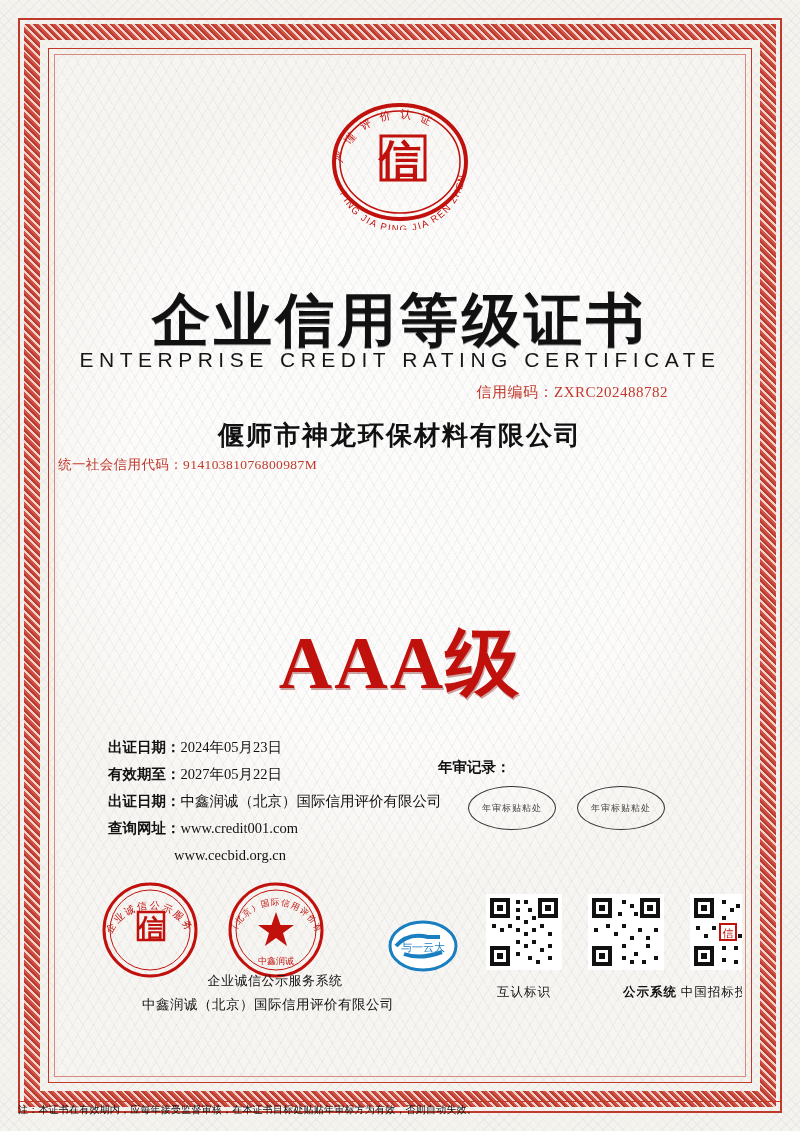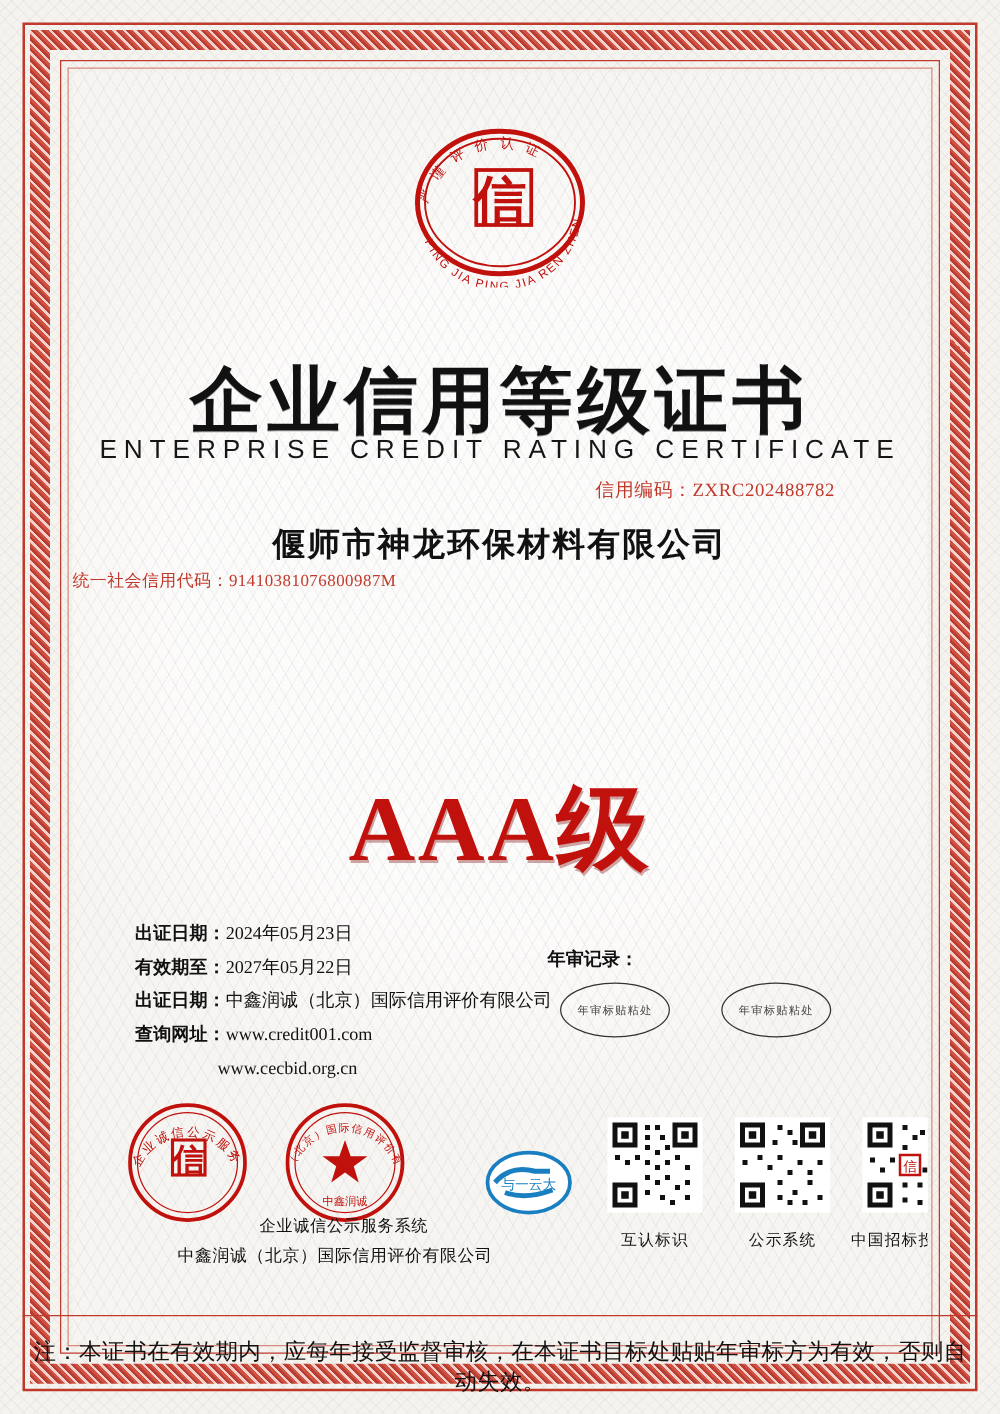--- a/index.html
+++ b/index.html
@@ -90,50 +90,50 @@
   }
 
   
   .details{position:absolute;left:50px;top:676px;font-size:14.5px;color:#111;line-height:27px;}
   .details .row{white-space:nowrap;}
   .details .lbl{font-weight:bold;}
   .details .url{font-family:"Liberation Serif", serif;}
   .details .url-2{margin-left:66px;display:block;}
 
   .annual{position:absolute;left:380px;top:700px;font-size:14.5px;font-weight:bold;color:#111;}
-  .stamp-circles{position:absolute;left:390px;top:728px;display:flex;gap:41px;justify-content:center;}
+  .stamp-circles{position:absolute;left:410px;top:728px;display:flex;gap:21px;justify-content:center;}
   .stamp-circle{
     width:86px;height:42px;border:1px solid #333;border-radius:50%;
     display:flex;align-items:center;justify-content:center;
     font-size:9px;color:#444;letter-spacing:1px;
   }
 
   
   .seals{position:absolute;left:0;right:0;top:822px;height:140px;}
   .seal-red{position:absolute;width:100px;height:100px;}
   .seal1{left:42px;top:0;}
   .seal2{left:168px;top:0;}
   .cloud-logo{position:absolute;left:330px;top:40px;width:70px;height:52px;text-decoration:underline;}
   .qr{position:absolute;width:76px;height:76px;top:14px;background:#fff;}
   .qr1{left:428px;}
   .qr2{left:530px;}
   .qr3{left:632px;}
   .qr-cap{position:absolute;top:104px;font-size:12.5px;color:#111;width:120px;text-align:center;letter-spacing:1px;}
   .qc1{left:406px;}
-  .qc2{left:508px;}
+  .qc2{left:532px;font-weight:bold;}
   .qc3{left:610px;}
 
   .seal-cap1{position:absolute;left:92px;top:92px;width:250px;text-align:center;font-size:13px;color:#111;letter-spacing:.5px;}
   .seal-cap2{position:absolute;left:30px;top:116px;width:360px;text-align:center;font-size:13.5px;color:#111;letter-spacing:.5px;}
 
   
   .note{
-    position:absolute;left:18px;right:18px;bottom:8px;text-align:center;
-    font-size:18px;color:#111;letter-spacing:.2px;
-    border-top:1px solid #c0392b;padding-top:16px;
+    position:absolute;left:18px;right:18px;bottom:8px;
+    font-size:10px;color:#111;letter-spacing:.2px;
+    border-top:1px solid #c0392b;padding-top:1px;
   }
   .note-wrap{position:absolute;left:0;right:0;bottom:6px;}
 </style>
 </head>
 <body>
 
 <div class="page">
   <div class="border-outer"></div>
   <div class="border-band"></div>
   <div class="border-inner"></div>

